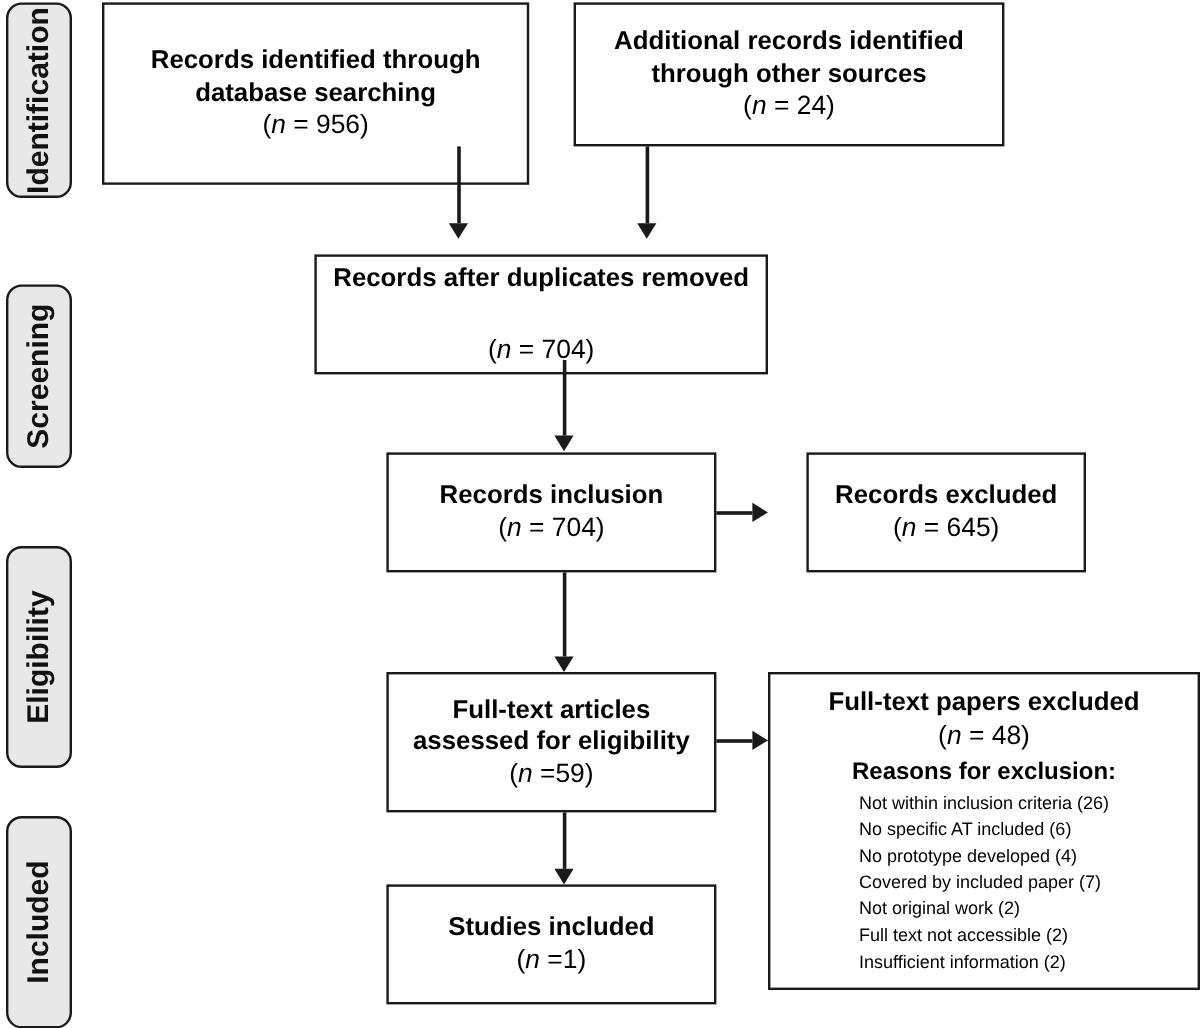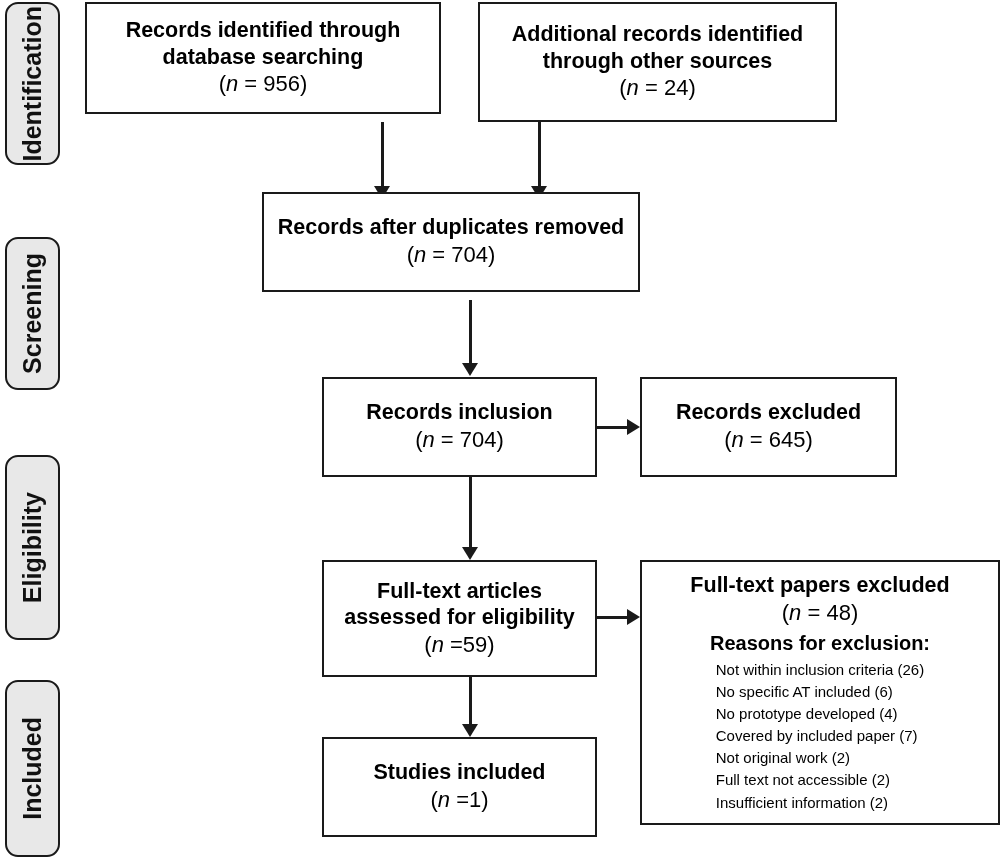--- a/index.html
+++ b/index.html
@@ -130,21 +130,21 @@
   </div>
 
   <div class="stage" style="left:5px; top:455px; width:55px; height:185px;">
     <span class="stage-text">Eligibility</span>
   </div>
 
   <div class="stage" style="left:5px; top:680px; width:55px; height:177px;">
     <span class="stage-text">Included</span>
   </div>
 
-  <div class="box" style="left:85px; top:2px; width:356px; height:112px;">
+  <div class="box" style="left:85px; top:2px; width:356px; height:152px;">
     <div class="ttl">Records identified through
 database searching</div>
     <div class="cnt">
       <span style="font-style:normal;">(</span><em>n</em><span> = 956)</span>
     </div>
   </div>
 
   <div class="box" style="left:478px; top:2px; width:359px; height:120px;">
     <div class="ttl">Additional records identified
 through other sources</div>
@@ -152,41 +152,41 @@
       <span>(</span><em>n</em><span> = 24)</span>
     </div>
   </div>
 
   <div class="vline" style="left:381px; top:122px; height:64px;"></div>
   <div class="arrow-down" style="left:374px; top:186px;"></div>
 
   <div class="vline" style="left:538px; top:122px; height:64px;"></div>
   <div class="arrow-down" style="left:531px; top:186px;"></div>
 
-  <div class="box" style="left:262px; top:192px; width:378px; height:100px;">
+  <div class="box" style="left:262px; top:212px; width:378px; height:100px;justify-content:space-between;">
     <div class="ttl">Records after duplicates removed</div>
     <div class="cnt">
       <span>(</span><em>n</em><span> = 704)</span>
     </div>
   </div>
 
   <div class="vline" style="left:469px; top:300px; height:63px;"></div>
   <div class="arrow-down" style="left:462px; top:363px;"></div>
 
   <div class="box" style="left:322px; top:377px; width:275px; height:100px;">
     <div class="ttl">Records inclusion</div>
     <div class="cnt">
       <span>(</span><em>n</em><span> = 704)</span>
     </div>
   </div>
 
   <div class="hline" style="left:597px; top:426px; width:30px;"></div>
   <div class="arrow-right" style="left:627px; top:419px;"></div>
 
-  <div class="box" style="left:640px; top:377px; width:257px; height:100px;">
+  <div class="box" style="left:672px; top:377px; width:233px; height:100px;">
     <div class="ttl">Records excluded</div>
     <div class="cnt">
       <span>(</span><em>n</em><span> = 645)</span>
     </div>
   </div>
 
   <div class="vline" style="left:469px; top:477px; height:70px;"></div>
   <div class="arrow-down" style="left:462px; top:547px;"></div>
 
   <div class="box" style="left:322px; top:560px; width:275px; height:117px;">

